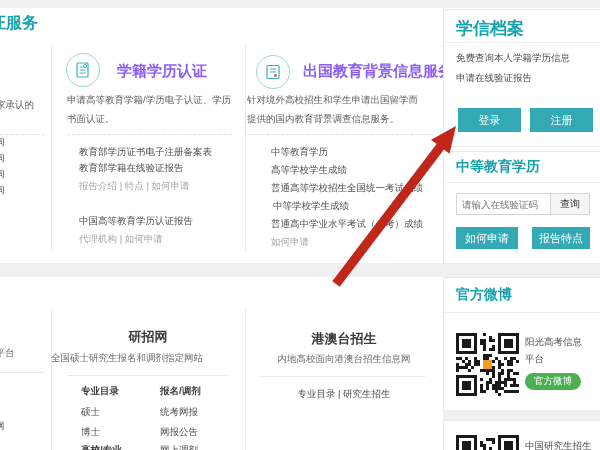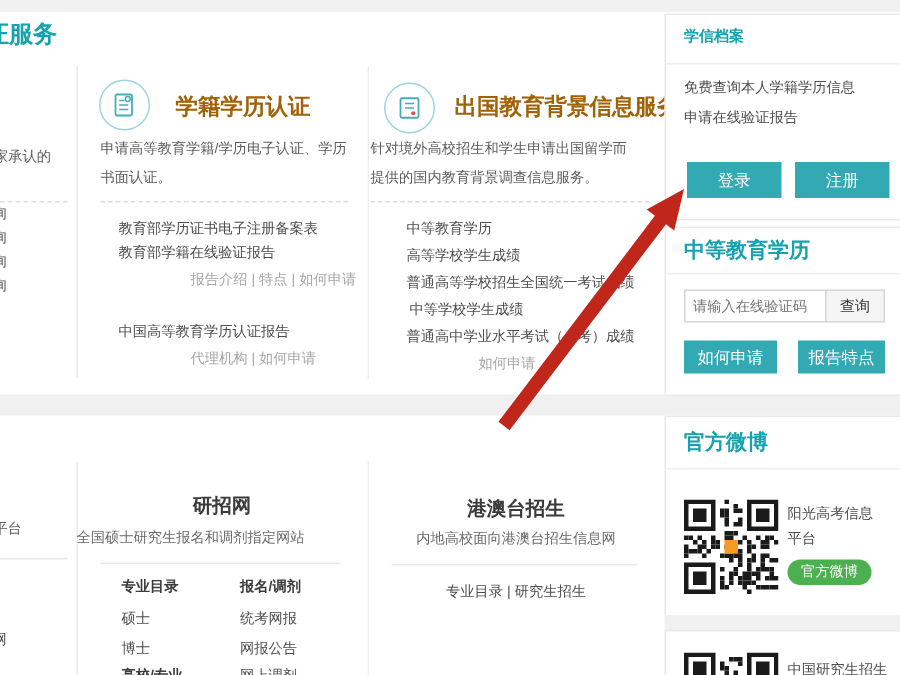--- a/index.html
+++ b/index.html
@@ -1,23 +1,23 @@
 <!DOCTYPE html>
 <html><head>
 <meta charset="utf-8">
 <style>
   html,body{margin:0;padding:0;}
   body{width:600px;height:450px;position:relative;overflow:hidden;background:#fff;
        font-family:"Liberation Sans","DejaVu Sans",sans-serif;}
   .abs{position:absolute;}
   .teal-h{color:#17a2ae;font-weight:bold;}
-  .card-title{color:#a16207;font-weight:bold;font-size:15px;}
+  .card-title{color:#8b5cf6;font-weight:bold;font-size:15px;}
   .body-t{font-size:9.5px;color:#4d4d4d;}
   .desc-t{font-size:9.5px;color:#5d5d5d;line-height:19px;}
-  .gray-t{font-size:9.5px;color:#a6a6a6;margin-left:48px;}
+  .gray-t{font-size:9.5px;color:#a6a6a6;}
   .vline{width:1px;background:#ececec;}
   .hline{height:1px;background:#e9e9e9;}
   .dash{border-top:1px dashed #dcdcdc;height:0;}
   .panel{background:#fff;border:1px solid #e9e9e9;}
   .panel-div{position:absolute;left:0;right:0;height:1px;background:#eee;}
   .btn-teal{background:#33a9b3;color:#fff;font-size:11px;text-align:center;
             display:flex;align-items:center;justify-content:center;cursor:pointer;}
   .icon-circle{width:32px;height:32px;border-radius:50%;border:1px solid #9bd7da;
                display:flex;align-items:center;justify-content:center;}
   .strip{background:#f0f0f0;}
@@ -76,21 +76,21 @@
 <div class="abs body-t" style="left:271px;top:146px;white-space:nowrap;">中等教育学历</div>
 <div class="abs body-t" style="left:271px;top:164px;white-space:nowrap;">高等学校学生成绩</div>
 <div class="abs body-t" style="left:271px;top:182px;white-space:nowrap;">普通高等学校招生全国统一考试成绩</div>
 <div class="abs body-t" style="left:273px;top:200px;white-space:nowrap;">中等学校学生成绩</div>
 <div class="abs body-t" style="left:271px;top:218px;white-space:nowrap;">普通高中学业水平考试（会考）成绩</div>
 <div class="abs gray-t" style="left:271px;top:236px;">如何申请</div>
 
 <div class="abs strip" style="left:0;top:263px;width:600px;height:14px;"></div>
 
 <div class="abs panel" style="left:443px;top:9px;width:170px;height:136px;">
-  <div class="abs teal-h" style="left:12px;top:7px;font-size:10px;">学信档案</div>
+  <div class="abs teal-h" style="left:12px;top:7px;font-size:17px;">学信档案</div>
   <div class="panel-div" style="top:32px;"></div>
   <div class="abs body-t" style="left:12px;top:42px;white-space:nowrap;">免费查询本人学籍学历信息</div>
   <div class="abs body-t" style="left:12px;top:62px;white-space:nowrap;">申请在线验证报告</div>
   <div class="abs btn-teal" style="left:14px;top:98px;width:63px;height:24px;">登录</div>
   <div class="abs btn-teal" style="left:86px;top:98px;width:63px;height:24px;">注册</div>
 </div>
 
 <div class="abs panel" style="left:443px;top:151px;width:170px;height:111px;">
   <div class="abs teal-h" style="left:12px;top:6px;font-size:14px;">中等教育学历</div>
   <div class="panel-div" style="top:30px;"></div>

